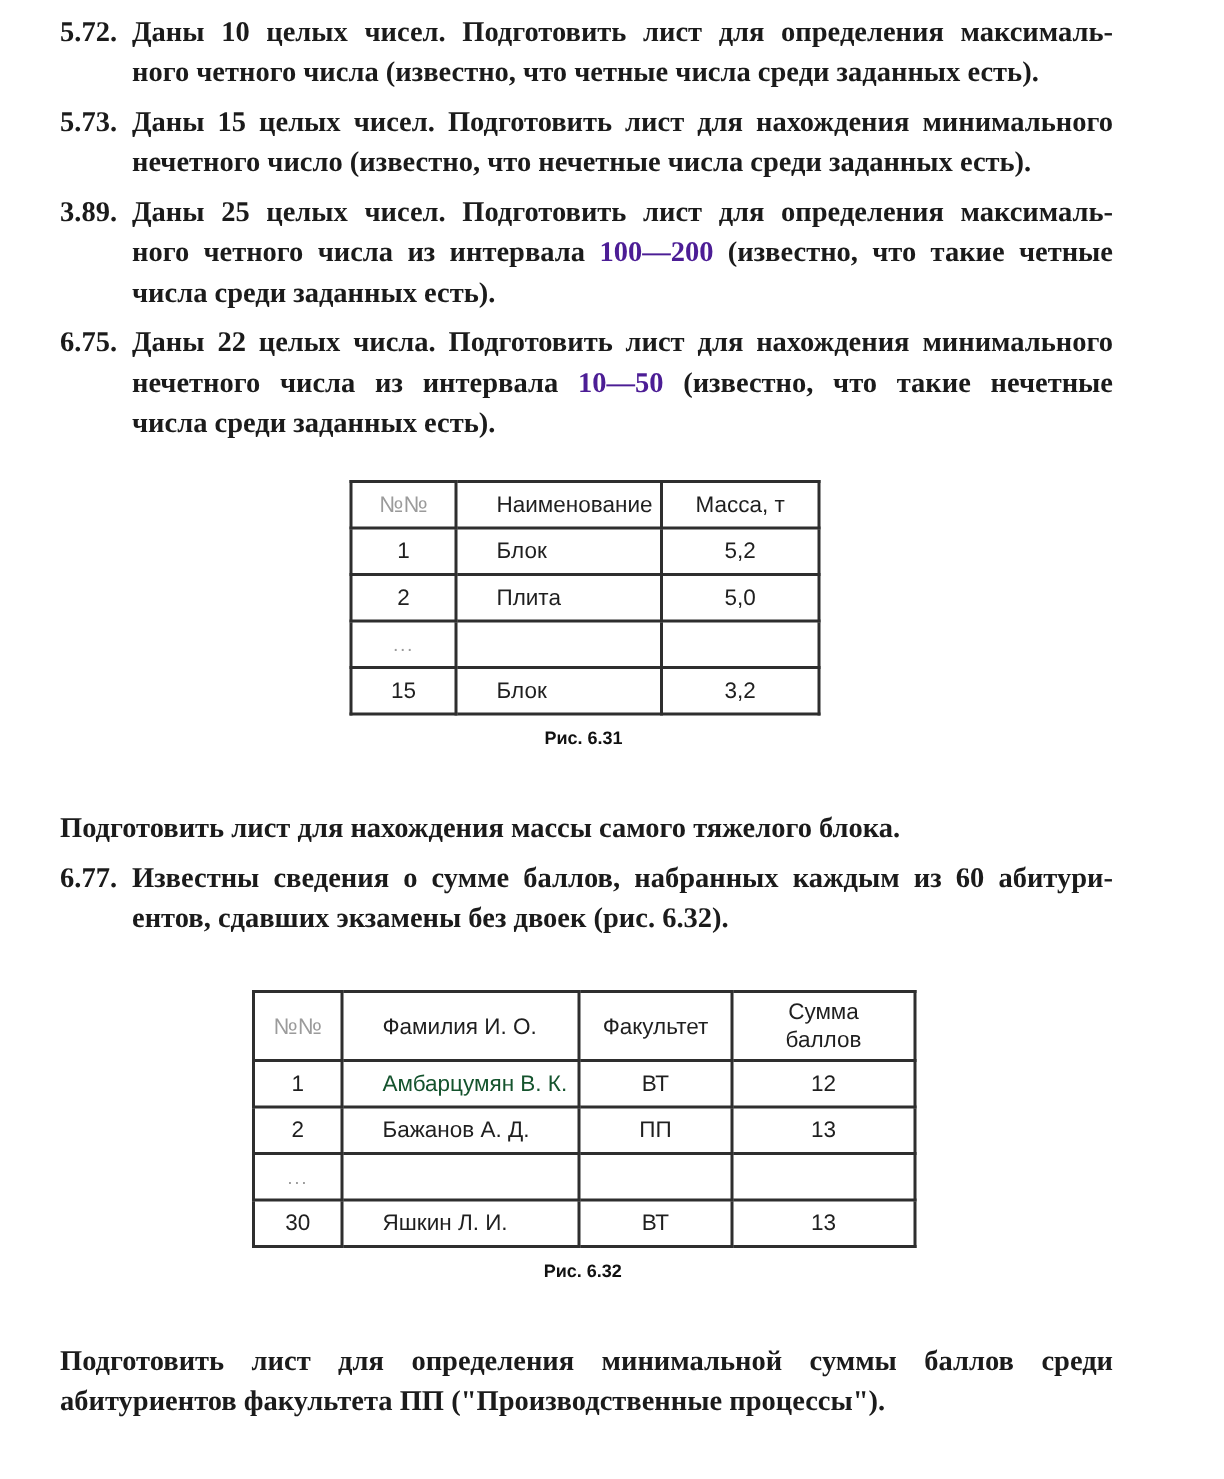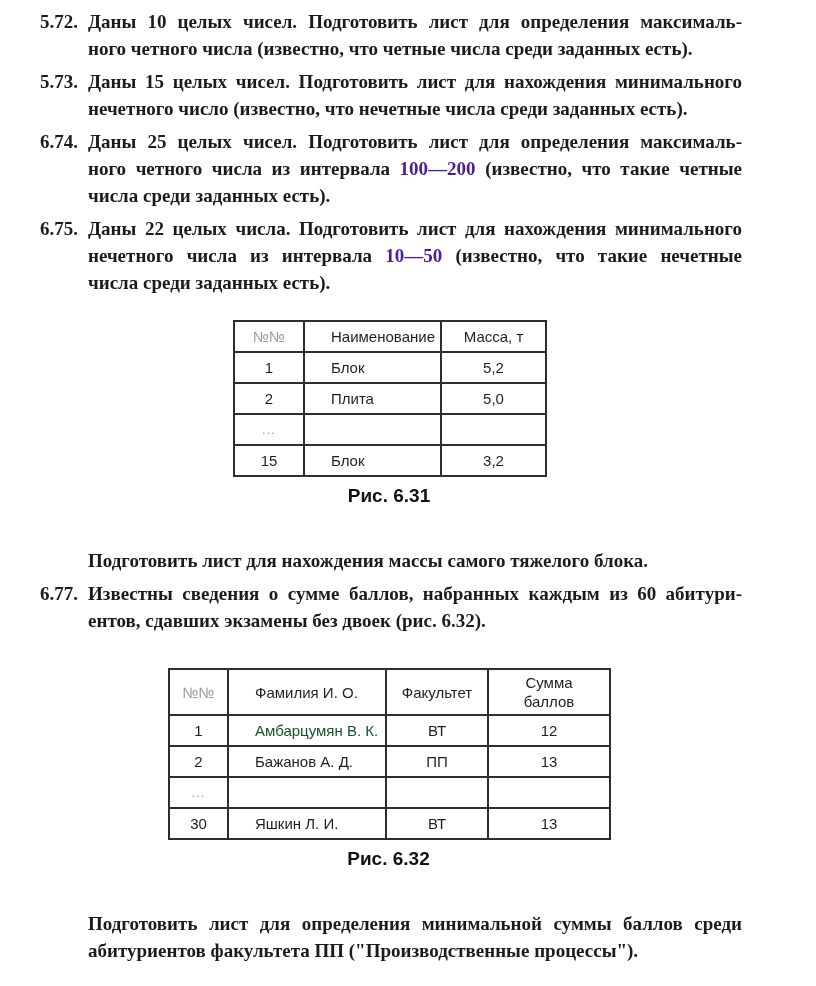--- a/index.html
+++ b/index.html
@@ -18,21 +18,21 @@
   .problem { display: flex; margin-bottom: 6px; }
   .pnum { flex: 0 0 48px; line-height: 27px; }
   .ptext { flex: 1; }
   .line {
     line-height: 27px;
     text-align: justify;
     text-align-last: justify;
   }
   .line.last { text-align-last: left; }
   .muted-interval { color: #4c1d95; }
-  .note { margin-left: 48px; }
+  .note { }
   .note1 { margin-top: 40px; margin-bottom: 6px; }
   .note2 { margin-top: 40px; }
 
   .figure { font-family: "Liberation Sans", sans-serif; font-weight: normal; }
   .fig1 { width: 312px; margin: 24px 0 0 193px; }
   .fig2 { width: 441px; margin: 34px 0 0 128px; }
   table {
     border-collapse: collapse;
     width: 100%;
     table-layout: fixed;
@@ -48,21 +48,21 @@
     font-weight: normal;
   }
   .col-left { text-align: left; padding-left: 26px; }
   .muted-cell { color: #9b9b9b; }
   .muted-name { color: #14532d; }
   .dots-cell { color: #9b9b9b; font-size: 13px; letter-spacing: 1px; }
   .th-wrap { display: inline-block; max-width: 74px; line-height: 19px; }
   .caption {
     text-align: center;
     font-weight: bold;
-    font-size: 19px;
+    font-size: 12px;
     margin-top: 8px;
     color: #111111;
   }
 </style>
 </head>
 <body>
 
 <div class="content">
 
   <div class="problem">
@@ -75,21 +75,21 @@
 
   <div class="problem">
     <span class="pnum">5.73.</span>
     <div class="ptext">
       <div class="line">Даны 15 целых чисел. Подготовить лист для нахождения минимального</div>
       <div class="line last">нечетного число (известно, что нечетные числа среди заданных есть).</div>
     </div>
   </div>
 
   <div class="problem">
-    <span class="pnum">6.74.</span>
+    <span class="pnum">3.89.</span>
     <div class="ptext">
       <div class="line">Даны 25 целых чисел. Подготовить лист для определения максималь-</div>
       <div class="line"><span>ного четного числа из интервала </span><span class="muted-interval">100—200</span><span> (известно, что такие четные</span></div>
       <div class="line last">числа среди заданных есть).</div>
     </div>
   </div>
 
   <div class="problem">
     <span class="pnum">6.75.</span>
     <div class="ptext">

